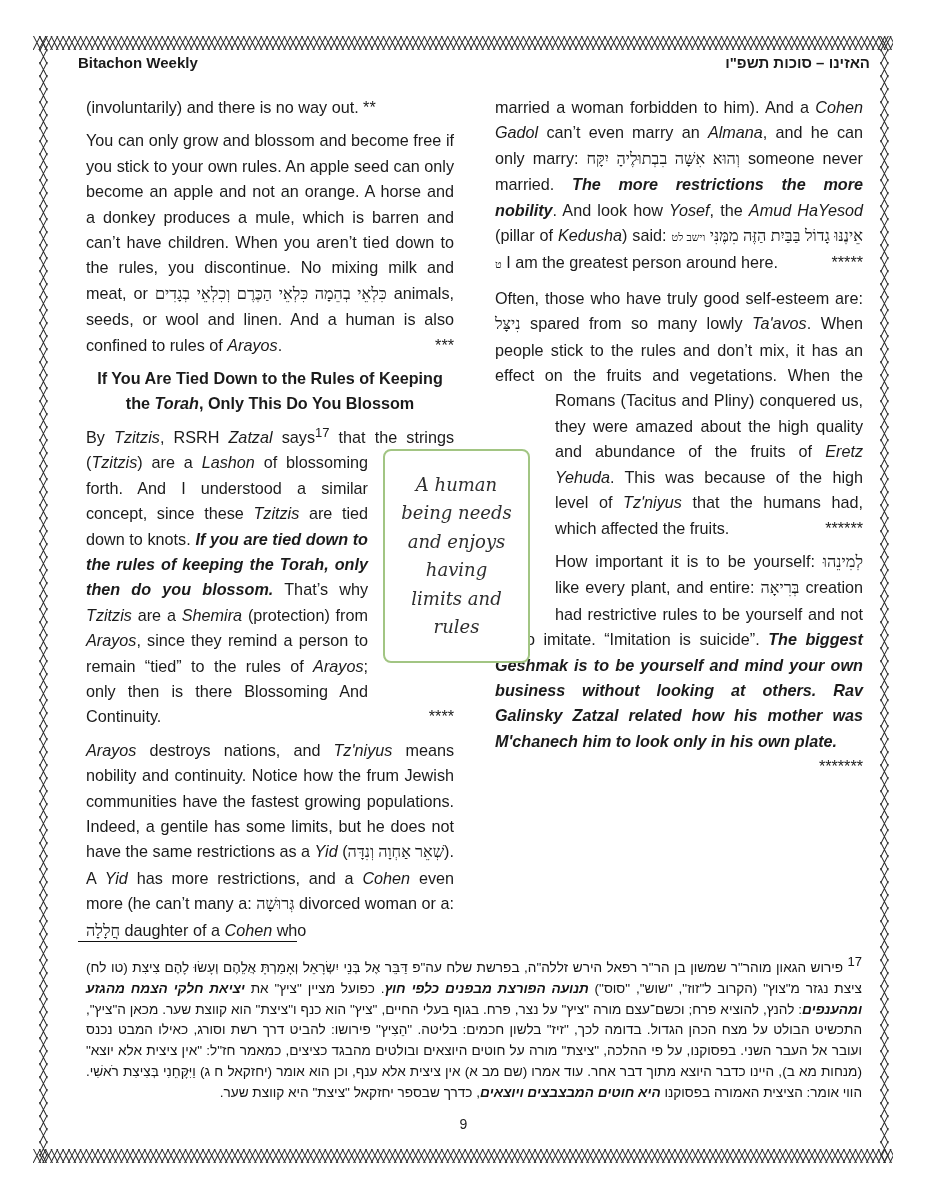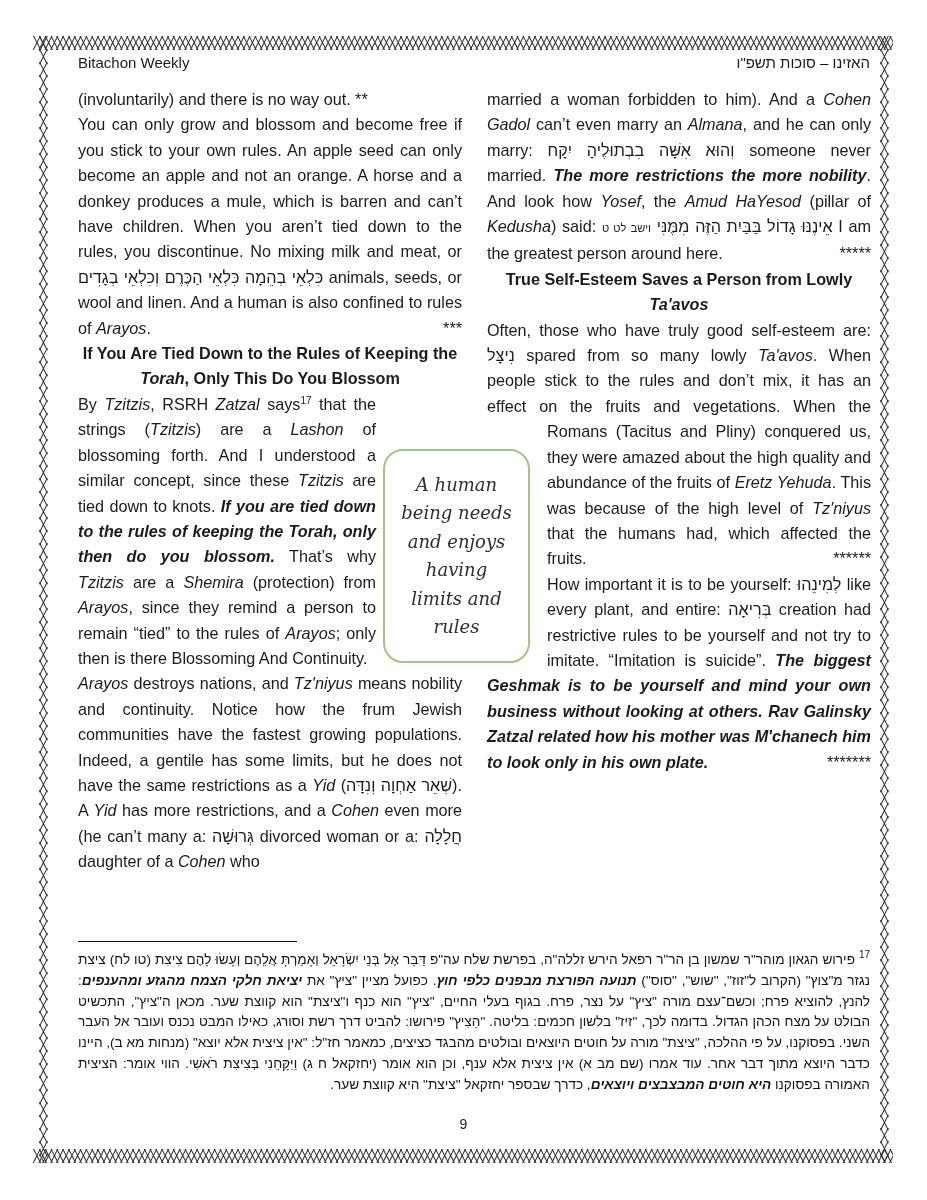--- a/index.html
+++ b/index.html
@@ -17,47 +17,47 @@
   #bx-bottom { left:33px; top:1149px; width:860px; height:14px; }
   #bx-left, #bx-right {
     top:36px; height:1127px; width:14px;
     writing-mode:vertical-rl; text-orientation:upright; letter-spacing:-2px;
   }
   #bx-left  { left:36px; }
   #bx-right { left:877px; }
 
   #hdr {
     position:absolute; left:78px; top:54px; width:792px;
-    display:flex; justify-content:space-between; font-size:15px; color:#1b1b1b;
+    display:flex; justify-content:space-between; font-size:15px; color:#1b1b1b;font-weight:bold;
   }
   #hdr .heb-title { direction:rtl; }
 
   .col {
     position:absolute; top:87px; width:384px;
     font-size:16.2px; line-height:25.4px; text-align:justify; color:#1b1b1b;
   }
   #colL { left:78px; }
   #colR { left:487px; }
 
-  p.para { margin:0; padding:0; }
+  p.para { margin:8px; padding:0; }
   p.heading { font-weight:700; text-align:center; }
   .it   { font-style:italic; }
   .bd   { font-weight:700;font-style:italic; }
   .bdit { font-weight:700; font-style:italic; }
-  .heb  { direction:rtl; unicode-bidi:embed; }
+  .heb  { direction:rtl; unicode-bidi:embed;font-family:Liberation Serif, serif; }
   .cite { font-size:11px; }
-  sup   { font-size:10px; line-height:0; vertical-align:super; }
+  sup   { font-size:13px; line-height:0; vertical-align:super; }
   .mark-r { float:right; }
   .cut-r { float:right; width:86px; height:231px; }
   .cut-l { float:left;  width:60px; height:231px; }
 
   #callout {
     position:absolute; left:383px; top:449px; width:147px; height:214px;
     box-sizing:border-box; background:#ffffff;
-    border:2px solid #a2c583; border-radius:20px;
+    border:2px solid #a2c583; border-radius:8px;
     display:flex; align-items:center; justify-content:center;
     text-align:center; padding:4px 13px;
     font-family:"DejaVu Serif", serif; font-style:italic;
     font-size:18px; line-height:28.5px; color:#2e2e2e; z-index:5;
   }
 
   #fnrule {
     position:absolute; left:78px; top:941px; width:219px;
     border-top:1.6px solid #111;
   }
@@ -88,21 +88,20 @@
 
   <div id="colL" class="col">
       <p class="para"><span>(involuntarily) and there is no way out. **</span></p>
       <p class="para"><span>You can only grow and blossom and become free if you stick to your own rules. An apple seed can only become an apple and not an orange. A horse and a donkey produces a mule, which is barren and can’t have children. When you aren’t tied down to the rules, you discontinue. No mixing milk and meat, or </span><span class="heb">כִּלְאֵי בְהֵמָה כִּלְאֵי הַכֶּרֶם וְכִלְאֵי בְגָדִים</span><span> animals, seeds, or wool and linen. And a human is also confined to rules of </span><span class="it">Arayos</span><span>. </span><span class="mark-r">***</span></p>
       <p class="para heading"><span>If You Are Tied Down to the Rules of Keeping the </span><span class="it">Torah</span><span>, Only This Do You Blossom</span></p>
       <p class="para"><span>By </span><span class="it">Tzitzis</span><span>, RSRH </span><span class="it">Zatzal</span><span> says</span><sup>17</sup><span> that the </span><span class="cut-r"></span><span>strings (</span><span class="it">Tzitzis</span><span>) are a </span><span class="it">Lashon</span><span> of blossoming forth. And I understood a similar concept, since these </span><span class="it">Tzitzis</span><span> are tied down to knots. </span><span class="bd">If you are tied down to the rules of keeping the </span><span class="bdit">Torah</span><span class="bd">, only then do you blossom.</span><span> That’s why </span><span class="it">Tzitzis</span><span> are a </span><span class="it">Shemira</span><span> (protection) from </span><span class="it">Arayos</span><span>, since they remind a person to remain “tied” to the rules of </span><span class="it">Arayos</span><span>; only then is there Blossoming And Continuity. </span><span class="mark-r">****</span></p>
       <p class="para"><span class="it">Arayos</span><span> destroys nations, and </span><span class="it">Tz'niyus</span><span> means nobility and continuity. Notice how the frum Jewish communities have the fastest growing populations. Indeed, a gentile has some limits, but he does not have the same restrictions as a </span><span class="it">Yid</span><span> (</span><span class="heb">שְׁאֵר אַחְוָה וְנִדָּה</span><span>). A </span><span class="it">Yid</span><span> has more restrictions, and a </span><span class="it">Cohen</span><span> even more (he can’t many a: </span><span class="heb">גְּרוּשָׁה</span><span> divorced woman or a: </span><span class="heb">חֲלָלָה</span><span> daughter of a </span><span class="it">Cohen</span><span> who</span></p>
     </div>
   <div id="colR" class="col">
       <p class="para"><span>married a woman forbidden to him). And a </span><span class="it">Cohen Gadol</span><span> can’t even marry an </span><span class="it">Almana</span><span>, and he can only marry: </span><span class="heb">וְהוּא אִשָּׁה בִבְתוּלֶיהָ יִקָּח</span><span> someone never married. </span><span class="bd">The more restrictions the more nobility</span><span>. And look how </span><span class="it">Yosef</span><span>, the </span><span class="it">Amud HaYesod</span><span> (pillar of </span><span class="it">Kedusha</span><span>) said: </span><span class="heb">אֵינֶנּוּ גָדוֹל בַּבַּיִת הַזֶּה מִמֶּנִּי </span><span class="heb cite">וישב לט ט</span><span> I am the greatest person around here. </span><span class="mark-r">*****</span></p>
-      <p class="para heading"><span>True Self-Esteem Saves a Person from Lowly </span><span class="it">Ta'avos</span></p>
       <p class="para"><span>Often, those who have truly good self-esteem are: </span><span class="heb">נִיצָּל</span><span> spared from so many lowly </span><span class="it">Ta'avos</span><span>. When people stick to the rules and don’t mix, it has an effect on the fruits and vegetations. When the Romans (Tacitus and Pliny) </span><span class="cut-l"></span><span>conquered us, they were amazed about the high quality and abundance of the fruits of </span><span class="it">Eretz Yehuda</span><span>. This was because of the high level of </span><span class="it">Tz'niyus</span><span> that the humans had, which affected the fruits. </span><span class="mark-r">******</span></p>
       <p class="para"><span>How important it is to be yourself: </span><span class="heb">לְמִינֵהוּ</span><span> like every plant, and entire: </span><span class="heb">בְּרִיאָה</span><span> creation had restrictive rules to be yourself and not try to imitate. “Imitation is suicide”. </span><span class="bd">The biggest Geshmak is to be yourself and mind your own business without looking at others. Rav Galinsky </span><span class="bdit">Zatzal</span><span class="bd"> related how his mother was </span><span class="bdit">M'chanech</span><span class="bd"> him to look only in his own plate. </span><span class="mark-r">*******</span></p>
     </div>
 
   <div id="callout">
     <span>A human being needs and enjoys having limits and rules</span>
   </div>
 
   <div id="fnrule"></div>
   <div id="footnote">

